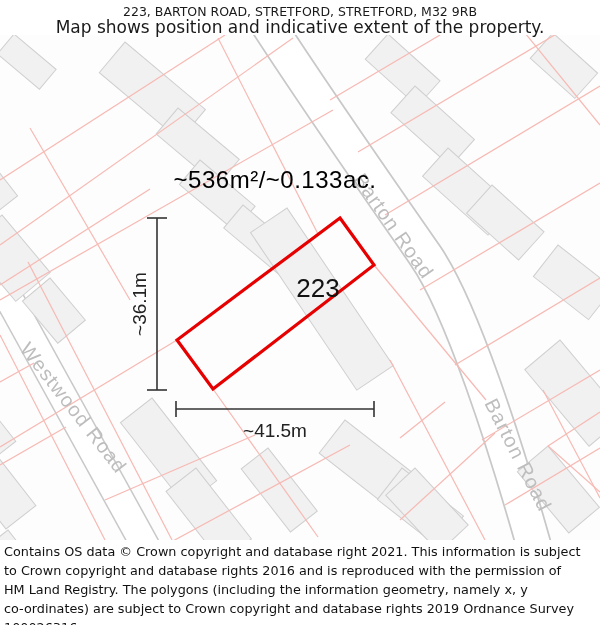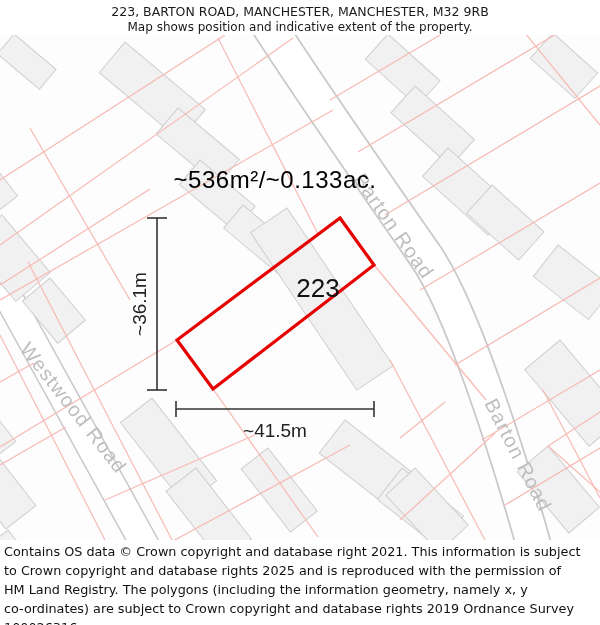--- a/index.html
+++ b/index.html
@@ -1,40 +1,40 @@
 <!DOCTYPE html>
 <html><head>
 <meta charset="utf-8">
 <style>
   html,body{margin:0;padding:0;background:#fff;}
   .page{position:relative;width:600px;height:625px;background:#ffffff;overflow:hidden;
         font-family:"DejaVu Sans",sans-serif;}
   .header{position:absolute;top:0;left:0;width:600px;height:35px;background:#ffffff;
           text-align:center;z-index:3;}
   .header .title{font-size:12.5px;color:#1a1a1a;padding-top:4px;line-height:15px;}
-  .header .subtitle{font-size:12px;color:#1a1a1a;line-height:16px;}
+  .header .subtitle{font-size:17px;color:#1a1a1a;line-height:16px;}
   .map-wrap{position:absolute;top:35px;left:0;width:600px;height:505px;z-index:1;}
   .footer{position:absolute;top:540px;left:0;width:592px;height:85px;background:#ffffff;
           z-index:3;padding:2px 0 0 4px;box-sizing:border-box;}
   .footer div{font-size:12.8px;color:#111;line-height:19px;white-space:nowrap;}
   svg text{font-family:"Liberation Sans","DejaVu Sans",sans-serif;}
   .bld{fill:#f1f1f1;stroke:#cfcfcf;stroke-width:1;}
   .pink{stroke:#f7b9b3;stroke-width:1.2;fill:none;}
   .road-casing{fill:none;stroke:#c8c8c8;}
   .road-fill{fill:none;stroke:#ffffff;}
   .dim{stroke:#333333;stroke-width:1.6;}
   .roadlabel{fill:#bdbdbd;font-size:20px;letter-spacing:1px;}
 </style>
 </head>
 <body>
 
 <div class="page">
 
   <div class="header">
-    <div class="title">223, BARTON ROAD, MANCHESTER, MANCHESTER, M32 9RB</div>
+    <div class="title">223, BARTON ROAD, STRETFORD, STRETFORD, M32 9RB</div>
     <div class="subtitle">Map shows position and indicative extent of the property.</div>
   </div>
 
   <div class="map-wrap">
     <svg width="600" height="505" viewBox="0 35 600 505" xmlns="http://www.w3.org/2000/svg">
 
       <rect x="0" y="35" width="600" height="505" fill="#fdfdfd"></rect>
 
       <g>
         <path class="road-casing" stroke-width="30" d="M-15,255 L152,558"></path>
@@ -125,19 +125,19 @@
 
       <text x="275" y="188" text-anchor="middle" font-size="24" fill="#000" letter-spacing="0.5">~536m²/~0.133ac.</text>
       <text x="318" y="297" text-anchor="middle" font-size="26" fill="#111">223</text>
       <text text-anchor="middle" font-size="19" fill="#222" transform="translate(146,304) rotate(-90)">~36.1m</text>
       <text x="275" y="437" text-anchor="middle" font-size="19" fill="#222">~41.5m</text>
     </svg>
   </div>
 
   <div class="footer">
     <div>Contains OS data © Crown copyright and database right 2021. This information is subject</div>
-    <div>to Crown copyright and database rights 2025 and is reproduced with the permission of</div>
+    <div>to Crown copyright and database rights 2016 and is reproduced with the permission of</div>
     <div>HM Land Registry. The polygons (including the information geometry, namely x, y</div>
     <div>co-ordinates) are subject to Crown copyright and database rights 2019 Ordnance Survey</div>
     <div>100026316.</div>
   </div>
 
 </div>
 
 </body></html>

